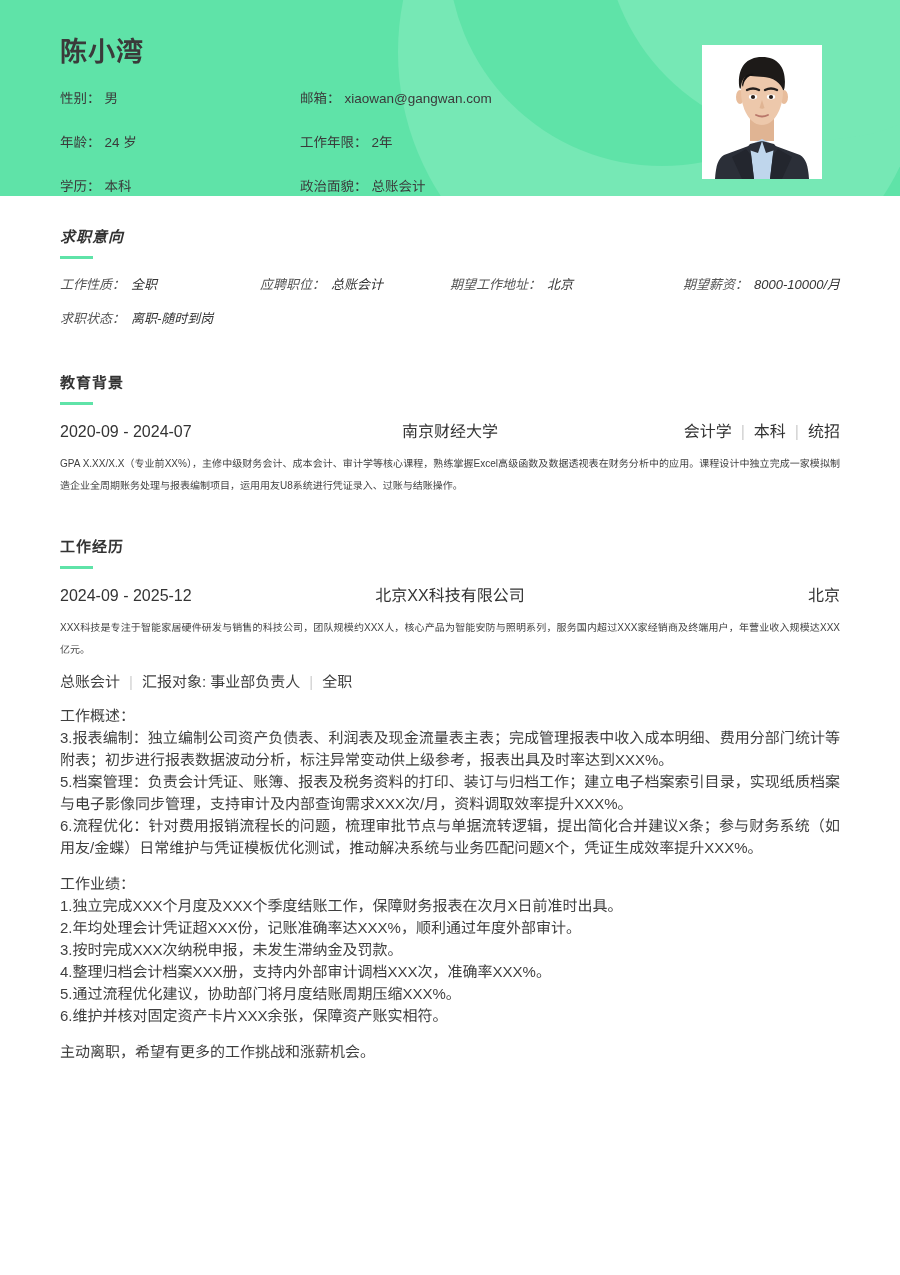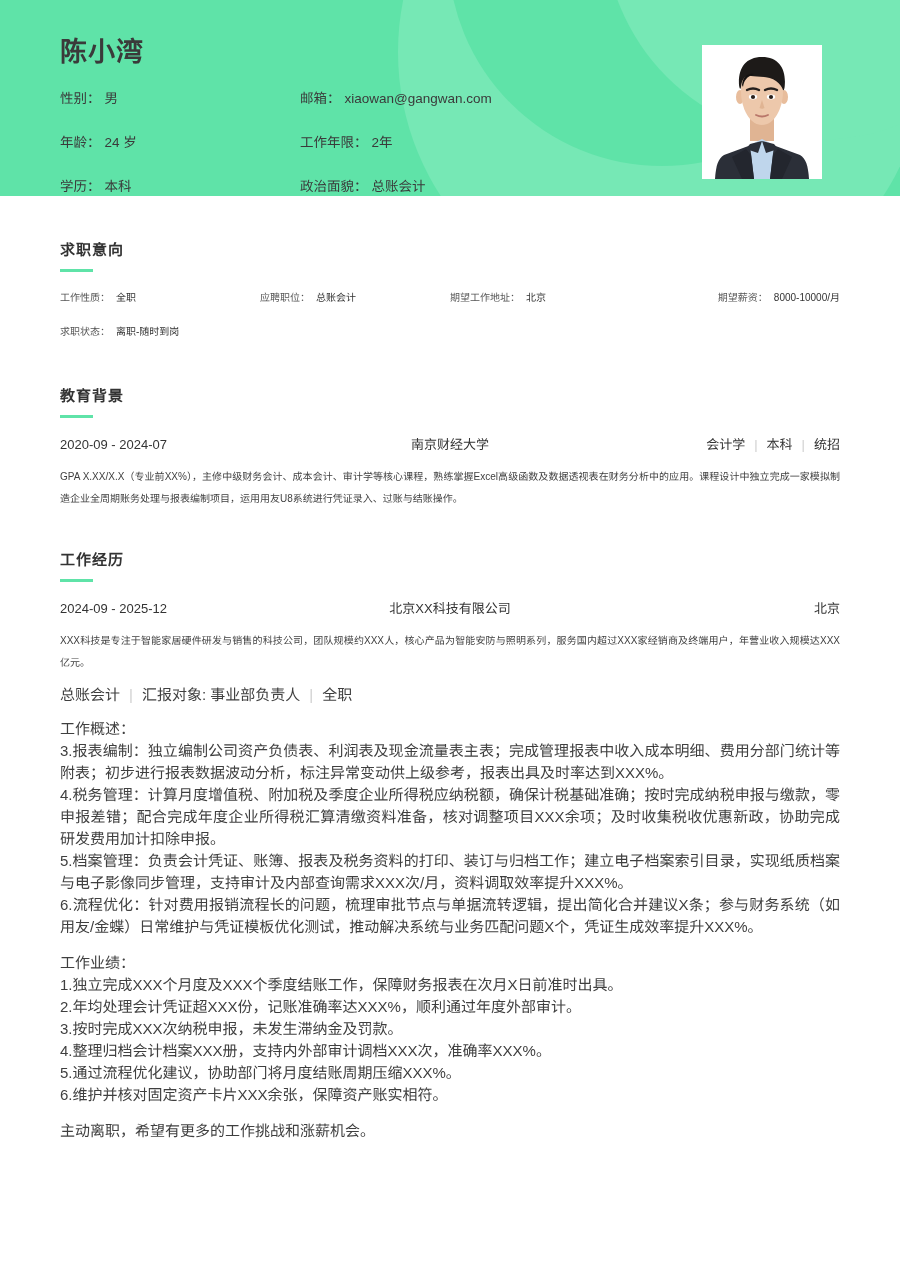--- a/index.html
+++ b/index.html
@@ -111,62 +111,62 @@
   }
 
   .photo-svg { display: block; width: 120px; height: 134px; }
 
   
   .content {
     padding: 0 60px 40px 60px;
   }
 
   .section { padding-top: 30px; }
-  .section.first { padding-top: 44px; }
+  .section.first { padding-top: 31px; font-style: italic; }
 
   .sec-title {
     font-size: 15px;
     font-weight: bold;
     color: #333333;
     letter-spacing: 1px;
     line-height: 20px;
   }
 
   .sec-rule {
     width: 33px;
     height: 3px;
     background: #5fe3a8;
     margin-top: 9px;
     margin-bottom: 16px;
   }
 
   
   .intent-row {
     display: flex;
-    font-size: 10px;
+    font-size: 13px;
     color: #444;
     line-height: 20px;
     margin-bottom: 14px;
   }
   .intent-cell { white-space: nowrap; }
   .intent-cell .lbl { color: #555; }
   .intent-cell .val { color: #333; margin-left: 6px; }
 
   .c1 { width: 200px; }
   .c2 { width: 190px; }
   .c3 { width: 220px; }
   .c4 { flex: 1; text-align: right; }
 
   .intent-row.single .c1 { width: auto; }
 
   
   .entry-head {
     display: flex;
     align-items: baseline;
-    font-size: 13px;
+    font-size: 16px;
     color: #333;
     line-height: 22px;
     margin-bottom: 10px;
   }
   .eh-left { width: 310px; white-space: nowrap; }
   .eh-mid  { flex: 1; text-align: center; white-space: nowrap; }
   .eh-right{ width: 310px; text-align: right; white-space: nowrap; }
 
   .tagline .sep {
     color: #cfcfcf;
@@ -332,21 +332,20 @@
         <div class="eh-mid">北京XX科技有限公司</div>
         <div class="eh-right">北京</div>
       </div>
 
       <div class="para">XXX科技是专注于智能家居硬件研发与销售的科技公司，团队规模约XXX人，核心产品为智能安防与照明系列，服务国内超过XXX家经销商及终端用户，年营业收入规模达XXX亿元。</div>
 
       <div class="meta-line tagline"><span>总账会计</span><span class="sep">|</span><span>汇报对象: 事业部负责人</span><span class="sep">|</span><span>全职</span></div>
 
       <div class="block tight">工作概述：</div>
       <div class="block tight">3.报表编制：独立编制公司资产负债表、利润表及现金流量表主表；完成管理报表中收入成本明细、费用分部门统计等附表；初步进行报表数据波动分析，标注异常变动供上级参考，报表出具及时率达到XXX%。</div>
-      <div class="block tight">4.税务管理：计算月度增值税、附加税及季度企业所得税应纳税额，确保计税基础准确；按时完成纳税申报与缴款，零申报差错；配合完成年度企业所得税汇算清缴资料准备，核对调整项目XXX余项；及时收集税收优惠新政，协助完成研发费用加计扣除申报。</div>
       <div class="block tight">5.档案管理：负责会计凭证、账簿、报表及税务资料的打印、装订与归档工作；建立电子档案索引目录，实现纸质档案与电子影像同步管理，支持审计及内部查询需求XXX次/月，资料调取效率提升XXX%。</div>
       <div class="block tight">6.流程优化：针对费用报销流程长的问题，梳理审批节点与单据流转逻辑，提出简化合并建议X条；参与财务系统（如用友/金蝶）日常维护与凭证模板优化测试，推动解决系统与业务匹配问题X个，凭证生成效率提升XXX%。</div>
 
       <div class="spacer-line"></div>
 
       <div class="block tight">工作业绩：</div>
       <div class="block tight">1.独立完成XXX个月度及XXX个季度结账工作，保障财务报表在次月X日前准时出具。</div>
       <div class="block tight">2.年均处理会计凭证超XXX份，记账准确率达XXX%，顺利通过年度外部审计。</div>
       <div class="block tight">3.按时完成XXX次纳税申报，未发生滞纳金及罚款。</div>
       <div class="block tight">4.整理归档会计档案XXX册，支持内外部审计调档XXX次，准确率XXX%。</div>

